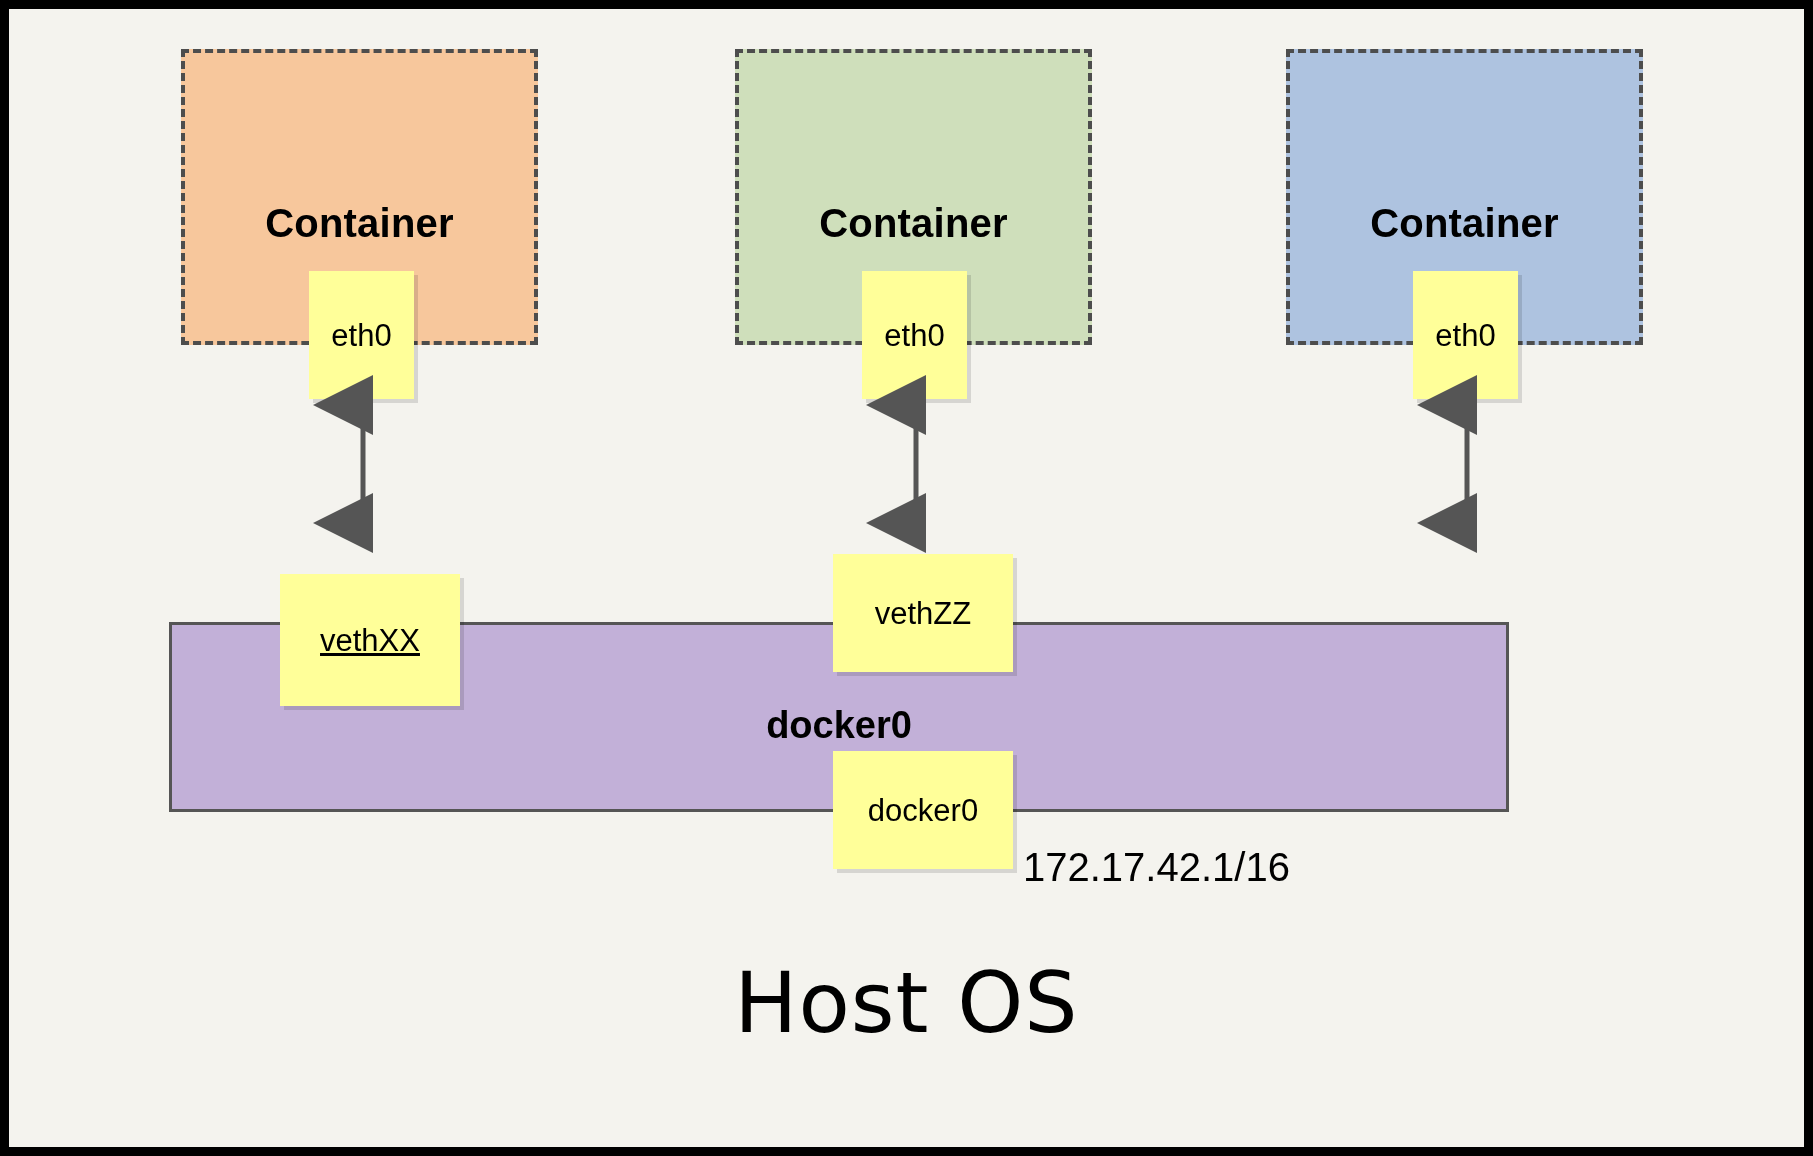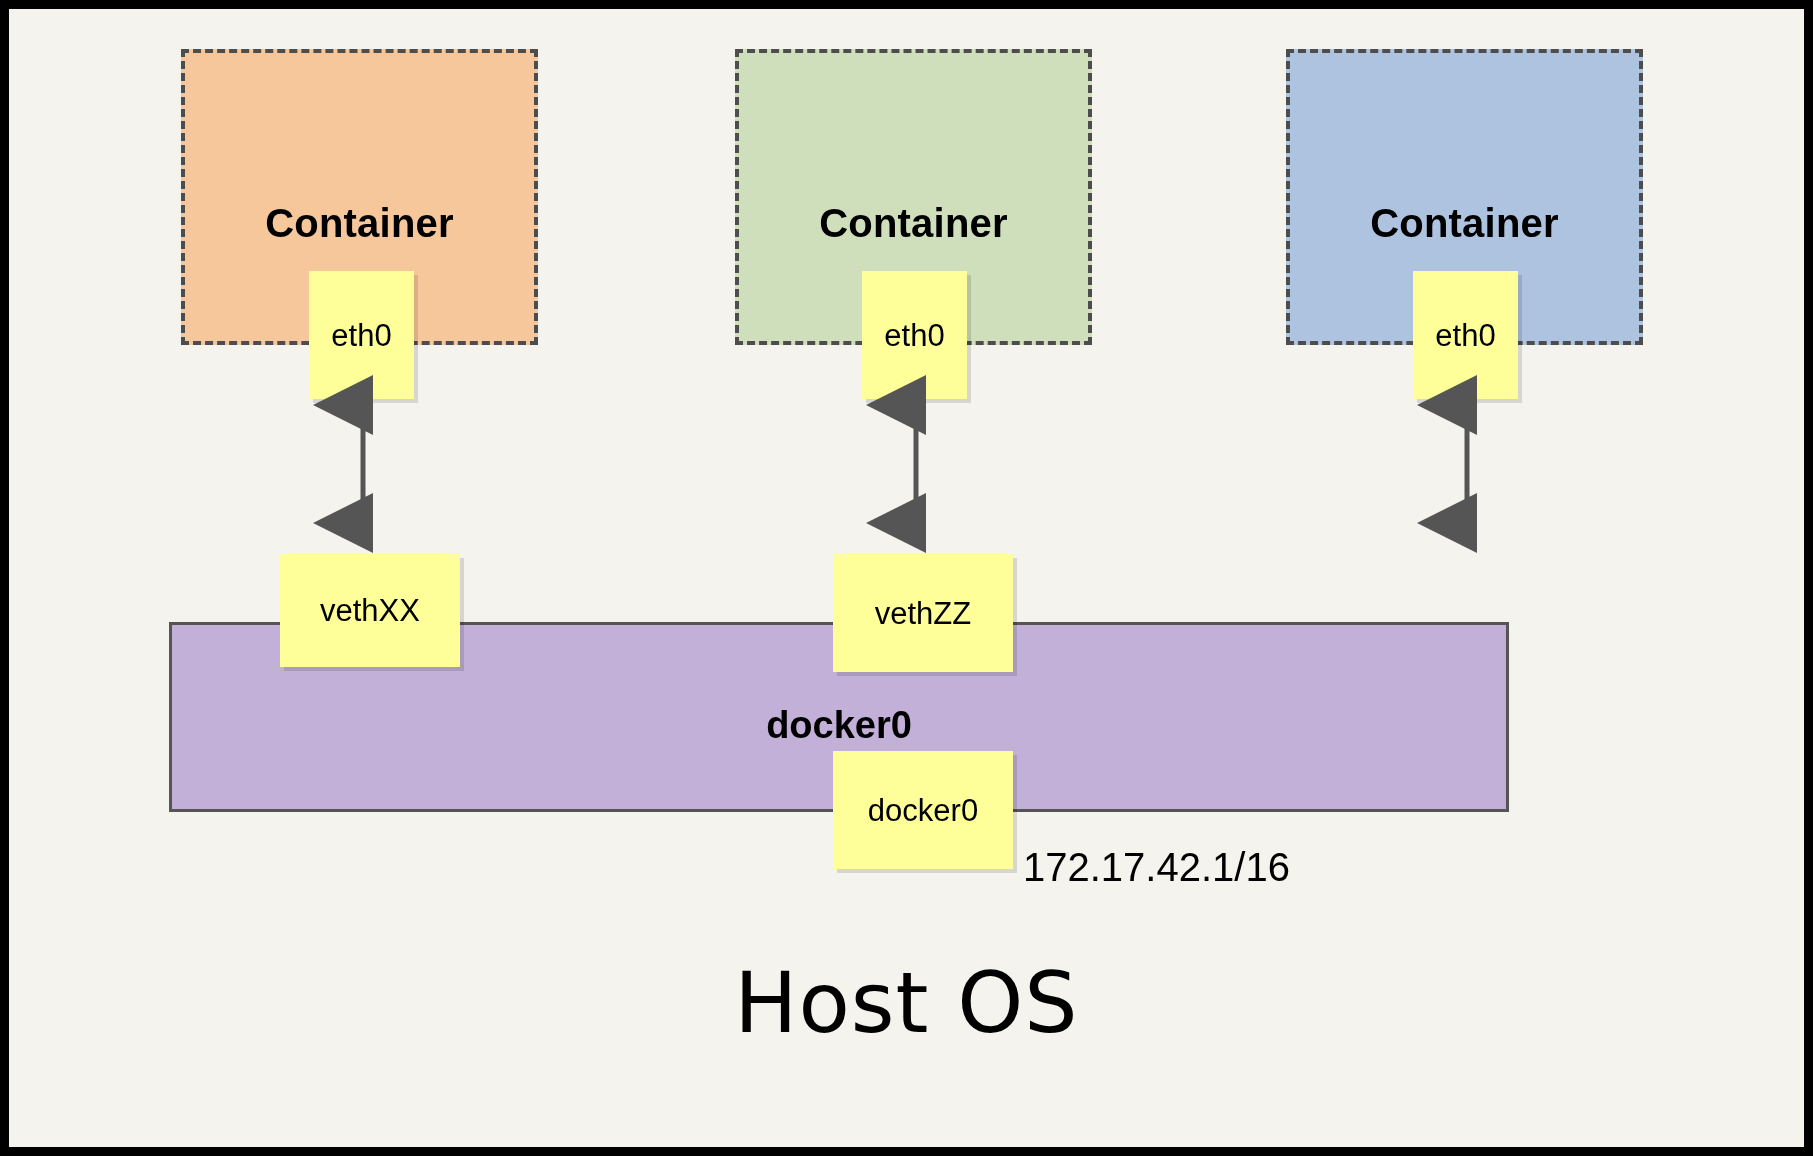--- a/index.html
+++ b/index.html
@@ -172,21 +172,21 @@
           <path d="M6,0 L12,12 L0,12 Z" fill="#555555"></path>
         </marker>
       </defs>
       <line x1="17" y1="128" x2="17" y2="10" stroke="#555555" stroke-width="5" marker-end="url(#arrUp3)" marker-start="url(#arrDn3)"></line>
     </svg>
 
     <div class="bridge" style="left:160px; top:613px; width:1340px; height:190px;">
       <div class="bridge-title" style="top:79px;">docker0</div>
     </div>
 
-    <div class="note" style="left:271px; top:545px; width:180px; height:113px;">
+    <div class="note" style="left:271px; top:565px; width:180px; height:132px;text-decoration:underline;">
       <span>vethXX</span>
     </div>
 
     <div class="note" style="left:824px; top:545px; width:180px; height:118px;">
       <span>vethZZ</span>
     </div>
 
 
     <div class="note" style="left:824px; top:742px; width:180px; height:118px;">
       <span>docker0</span>

